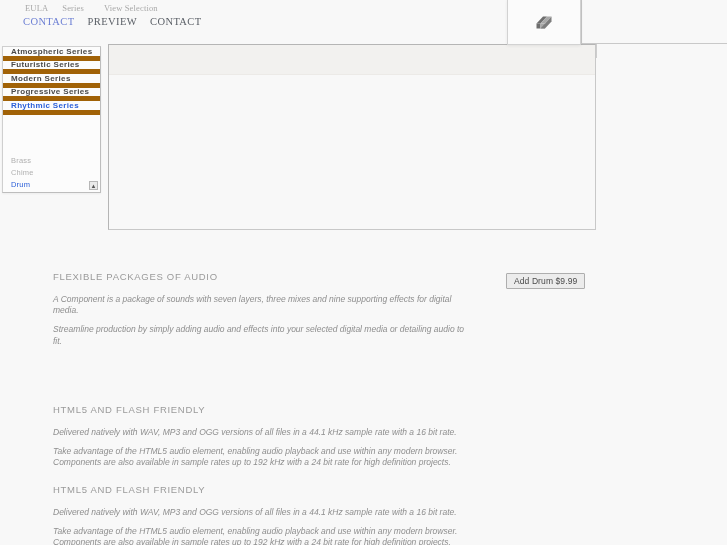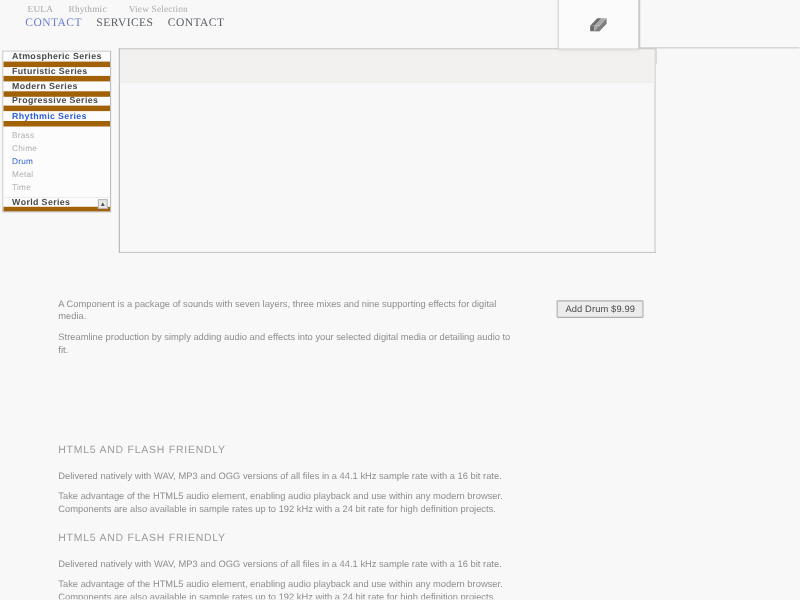--- a/index.html
+++ b/index.html
@@ -119,21 +119,21 @@
     height: 12px;
     display: flex; align-items: center;
     padding-left: 8px;
     font-size: 7.5px;
     color: #b0b0b0;
     letter-spacing: 0.2px;
     white-space: nowrap;
     cursor: pointer;
   }
   .sub-row.selected { color: #2b5fd9; }
-  #sub-list { padding-top: 2px; padding-bottom: 2px; }
+  #sub-list { padding-top: 2px; padding-bottom: 2px; margin-top: 38px; }
   #world-wrap { border-top: 1px solid #eeeeee; }
 
   #sidebar-resize {
     position: absolute;
     right: 2px; bottom: 2px;
     width: 9px; height: 9px;
     background: #eaeaea;
     border: 1px solid #b7b7b7;
     display: flex; align-items: center; justify-content: center;
     font-size: 6px;
@@ -168,20 +168,21 @@
     letter-spacing: 0.7px;
     margin: 0 0 12px 0;
     font-weight: normal;
     white-space: nowrap;
   }
   .para {
     font-size: 8.5px;
     color: #8e8e8e;
     line-height: 11.2px;
     margin: 0 0 8px 0;
+    font-style: italic;
   }
   .para.tight { margin-bottom: 0; }
 
   #section-flexible { top: 271px; }
   #section-html5-a  { top: 404px; }
   #section-html5-b  { top: 484px; }
 
   
   #add-button {
     position: absolute;
@@ -200,26 +201,26 @@
   }
 </style>
 </head>
 <body>
 
 <div id="page">
 
   <div id="topnav">
     <div id="utilnav">
       <span class="util-link">EULA</span>
-      <span class="util-link">Rhythmic</span>
+      <span class="util-link">Series</span>
       <span class="util-link spaced">View Selection</span>
     </div>
     <div id="mainnav">
       <span class="main-link active">CONTACT</span>
-      <span class="main-link">SERVICES</span>
+      <span class="main-link">PREVIEW</span>
       <span class="main-link">CONTACT</span>
     </div>
   </div>
 
   <div id="rule-vert"></div>
   <div id="rule-top"></div>
   <div id="rule-vert-2"></div>
 
   <div id="content-panel">
     <div id="content-panel-band"></div>
@@ -255,20 +256,21 @@
     <div id="world-wrap">
       <div class="series-row">World Series</div>
     </div>
 
     <div id="sidebar-resize">
       <span>▲</span>
     </div>
   </div>
 
   <div class="section" id="section-flexible">
+    <h2 class="section-title">FLEXIBLE PACKAGES OF AUDIO</h2>
     <p class="para">A Component is a package of sounds with seven layers, three mixes and nine supporting effects for digital media.</p>
     <p class="para tight">Streamline production by simply adding audio and effects into your selected digital media or detailing audio to fit.</p>
   </div>
 
   <div id="add-button">
     <span>Add Drum $9.99</span>
   </div>
 
   <div class="section" id="section-html5-a">
     <h2 class="section-title">HTML5 AND FLASH FRIENDLY</h2>

